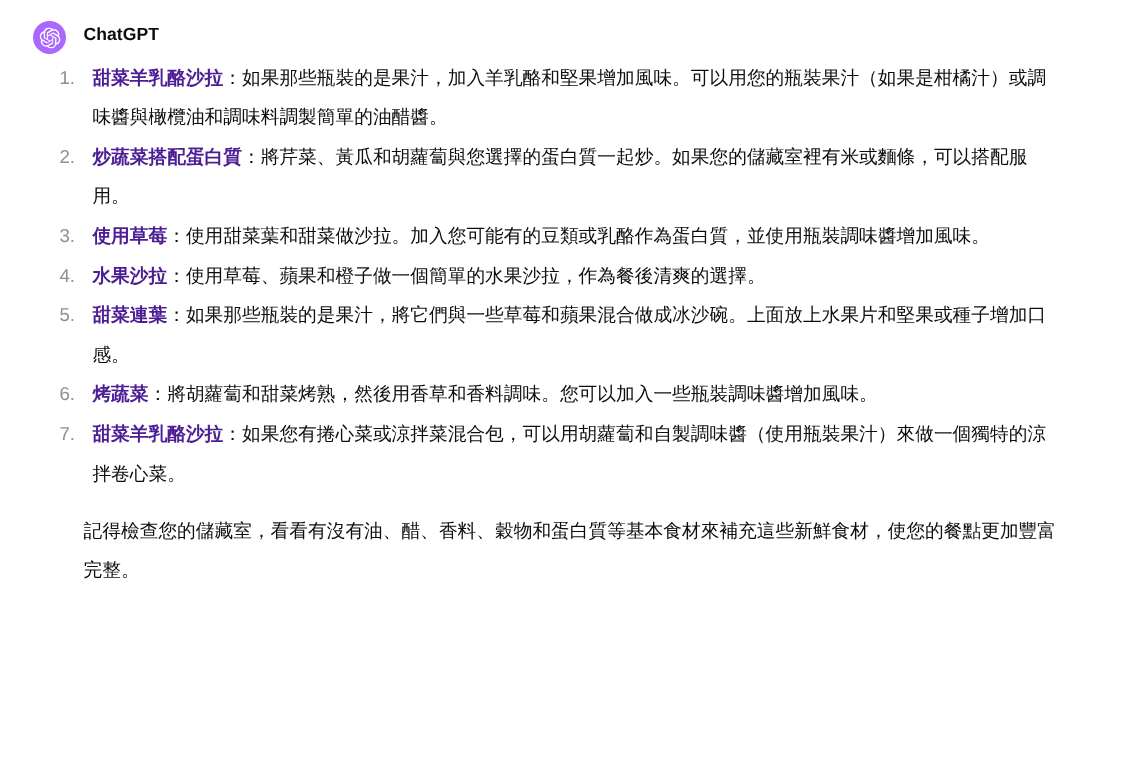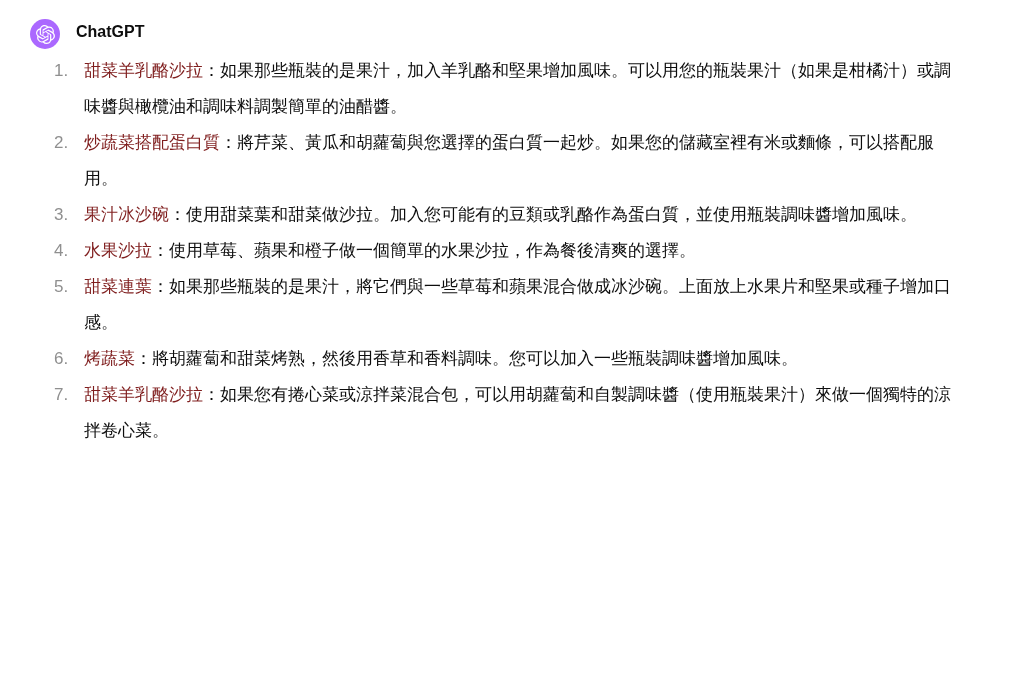--- a/index.html
+++ b/index.html
@@ -44,21 +44,21 @@
     padding: 0;
   }
   ol.suggestions li { display: flex; }
   .li-num {
     flex: 0 0 21px;
     margin-right: 9px;
     color: #8f8f8f;
     text-align: left;
   }
   .li-body { flex: 1; }
-  .li-body strong { font-weight: 400; color: #7f1d1d; }
+  .li-body strong { font-weight: 700; color: #4c1d95; }
   p.outro { margin: 0; }
 </style>
 </head>
 <body>
 
 <div class="page">
   <div class="message">
 
     <div class="avatar">
       <span>
@@ -76,36 +76,37 @@
         <li>
           <span class="li-num">1.</span>
           <span class="li-body"><strong>甜菜羊乳酪沙拉</strong><span>：</span><span>如果那些瓶裝的是果汁，加入羊乳酪和堅果增加風味。可以用您的瓶裝果汁（如果是柑橘汁）或調味醬與橄欖油和調味料調製簡單的油醋醬。</span></span>
         </li>
         <li>
           <span class="li-num">2.</span>
           <span class="li-body"><strong>炒蔬菜搭配蛋白質</strong><span>：</span><span>將芹菜、黃瓜和胡蘿蔔與您選擇的蛋白質一起炒。如果您的儲藏室裡有米或麵條，可以搭配服用。</span></span>
         </li>
         <li>
           <span class="li-num">3.</span>
-          <span class="li-body"><strong>果汁冰沙碗</strong><span>：</span><span>使用甜菜葉和甜菜做沙拉。加入您可能有的豆類或乳酪作為蛋白質，並使用瓶裝調味醬增加風味。</span></span>
+          <span class="li-body"><strong>使用草莓</strong><span>：</span><span>使用甜菜葉和甜菜做沙拉。加入您可能有的豆類或乳酪作為蛋白質，並使用瓶裝調味醬增加風味。</span></span>
         </li>
         <li>
           <span class="li-num">4.</span>
           <span class="li-body"><strong>水果沙拉</strong><span>：</span><span>使用草莓、蘋果和橙子做一個簡單的水果沙拉，作為餐後清爽的選擇。</span></span>
         </li>
         <li>
           <span class="li-num">5.</span>
           <span class="li-body"><strong>甜菜連葉</strong><span>：</span><span>如果那些瓶裝的是果汁，將它們與一些草莓和蘋果混合做成冰沙碗。上面放上水果片和堅果或種子增加口感。</span></span>
         </li>
         <li>
           <span class="li-num">6.</span>
           <span class="li-body"><strong>烤蔬菜</strong><span>：</span><span>將胡蘿蔔和甜菜烤熟，然後用香草和香料調味。您可以加入一些瓶裝調味醬增加風味。</span></span>
         </li>
         <li>
           <span class="li-num">7.</span>
           <span class="li-body"><strong>甜菜羊乳酪沙拉</strong><span>：</span><span>如果您有捲心菜或涼拌菜混合包，可以用胡蘿蔔和自製調味醬（使用瓶裝果汁）來做一個獨特的涼拌卷心菜。</span></span>
         </li>
       </ol>
 
+      <p class="outro">記得檢查您的儲藏室，看看有沒有油、醋、香料、穀物和蛋白質等基本食材來補充這些新鮮食材，使您的餐點更加豐富完整。</p>
     </div>
 
   </div>
 </div>
 
 </body></html>

